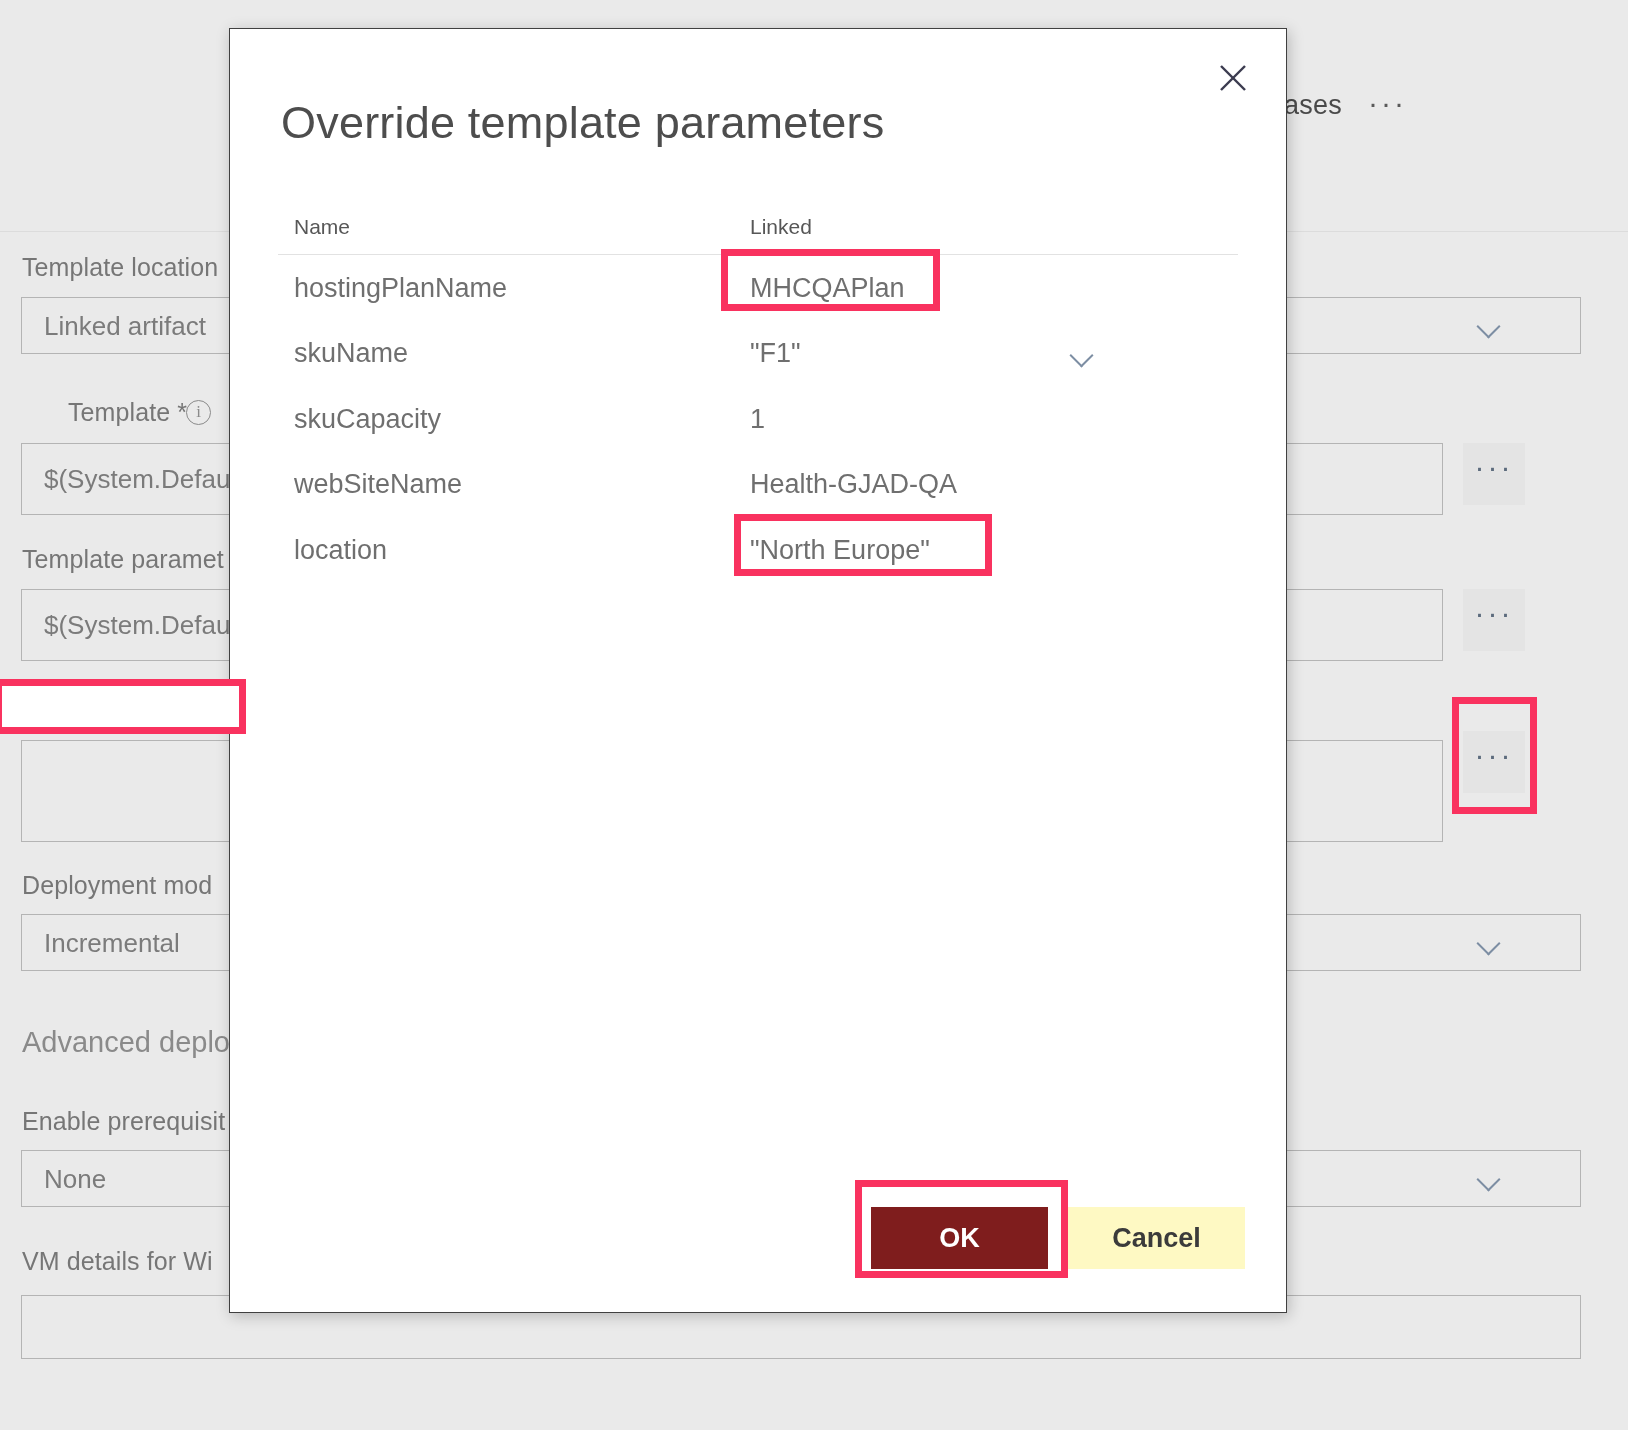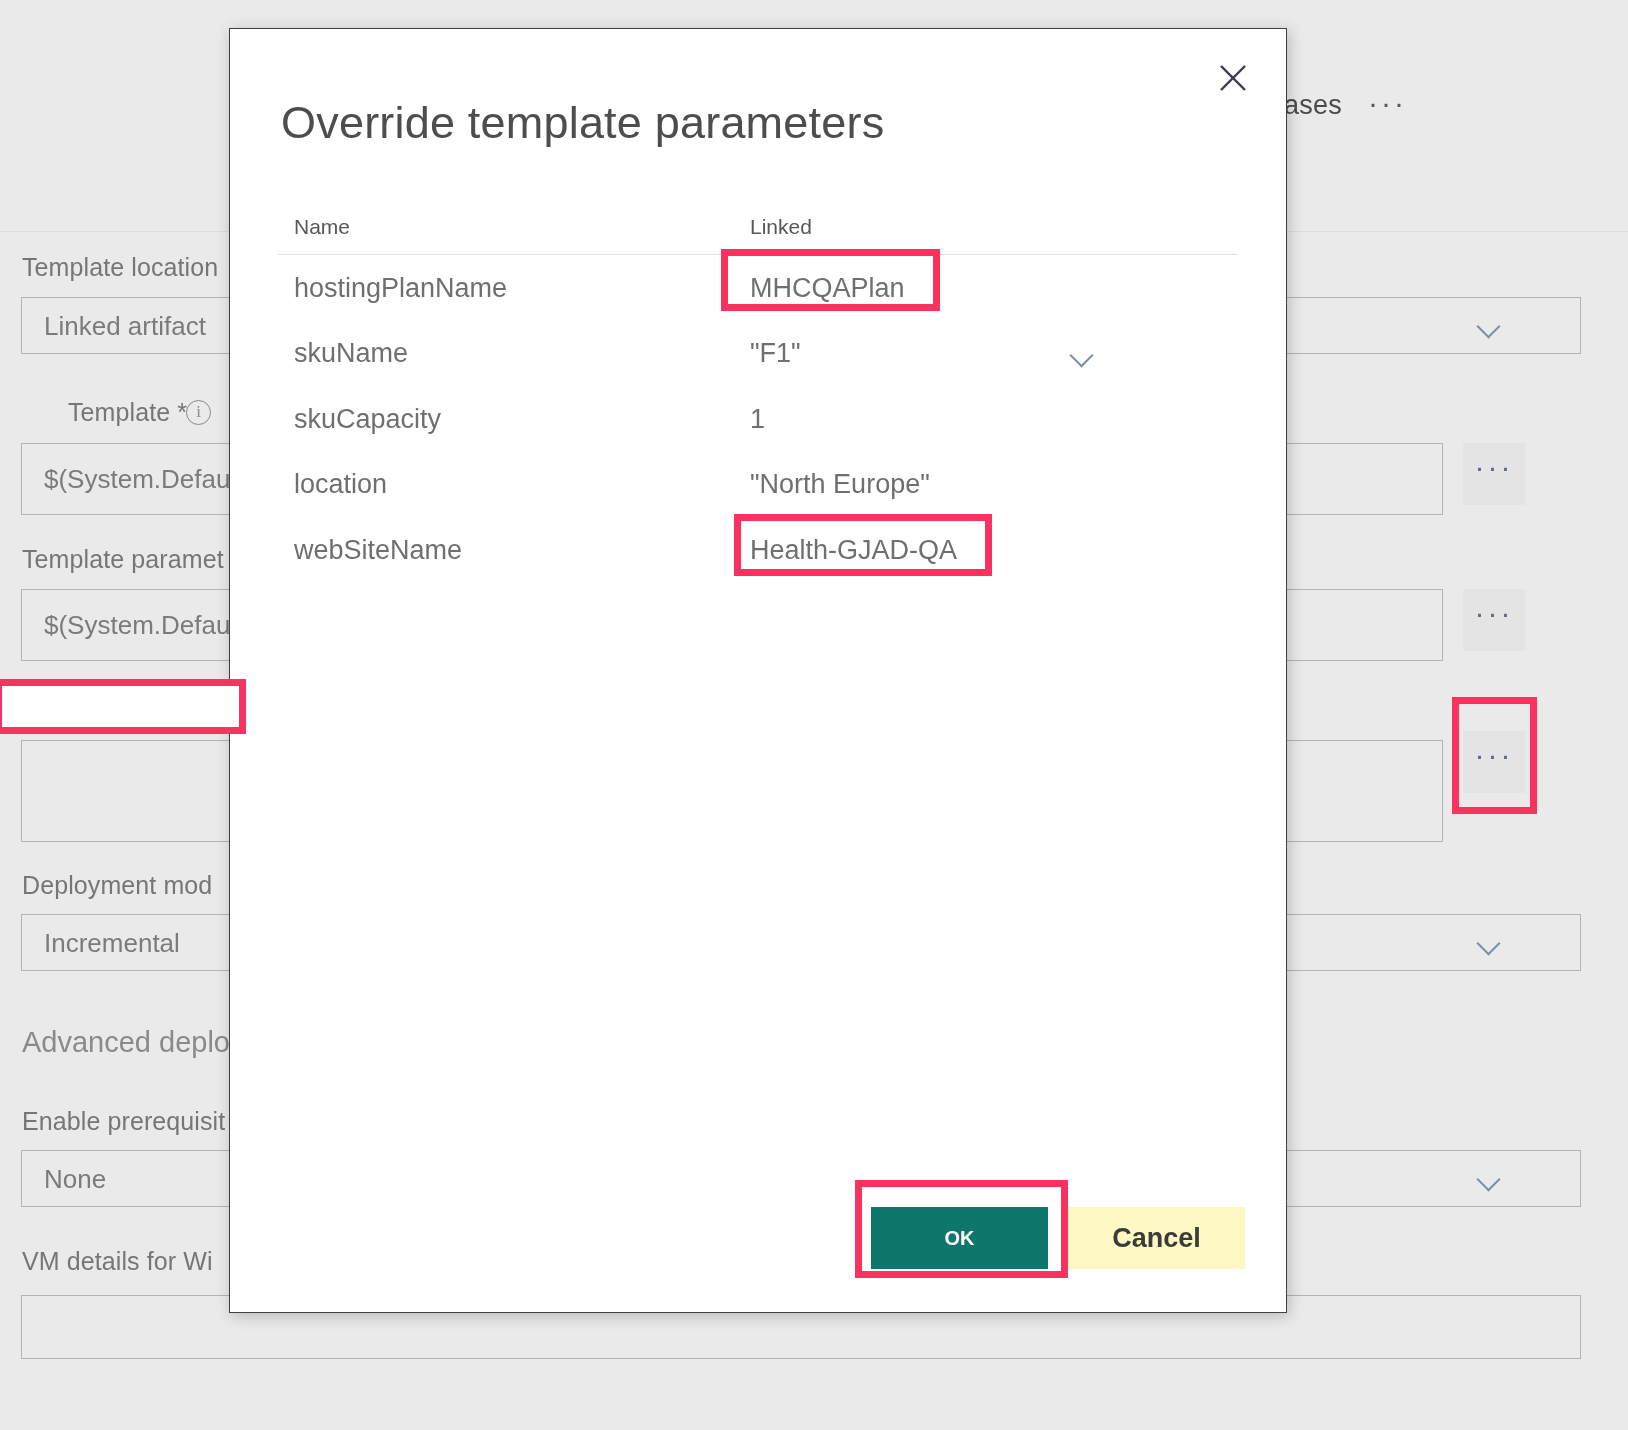--- a/index.html
+++ b/index.html
@@ -129,22 +129,22 @@
     content: ""; position: absolute; left: 0; top: 0;
     width: 15px; height: 15px;
     border-right: 2.2px solid #7d8ea3; border-bottom: 2.2px solid #7d8ea3;
     transform: rotate(45deg);
   }
 
   .dlg-footer { position: absolute; left: 0; bottom: 0; width: 100%; height: 120px; }
   .btn-ok {
     position: absolute; left: 641px; top: 15px;
     width: 177px; height: 62px;
-    background: #0f766e; color: #ffffff;
-    font-size: 20px; font-weight: bold;
+    background: #7f1d1d; color: #ffffff;
+    font-size: 27px; font-weight: bold;
     border: none; cursor: pointer;
     display: flex; align-items: center; justify-content: center;
     font-family: "Liberation Sans", sans-serif;
   }
   .btn-cancel {
     position: absolute; left: 838px; top: 15px;
     width: 177px; height: 62px;
     background: #fef9c3; color: #3b3b3b;
     font-size: 27px; font-weight: bold;
     border: none; cursor: pointer;
@@ -245,27 +245,27 @@
         <span class="cell-value">"F1"</span>
         <span class="row-chev"></span>
       </div>
 
       <div class="row">
         <span class="cell-name">skuCapacity</span>
         <span class="cell-value">1</span>
       </div>
 
       <div class="row">
+        <span class="cell-name">webSiteName</span>
+        <span class="cell-value">Health-GJAD-QA</span>
+      </div>
+
+      <div class="row">
         <span class="cell-name">location</span>
         <span class="cell-value">"North Europe"</span>
-      </div>
-
-      <div class="row">
-        <span class="cell-name">webSiteName</span>
-        <span class="cell-value">Health-GJAD-QA</span>
       </div>
     </div>
 
     <div class="dlg-footer">
       <button class="btn-ok">OK</button>
       <button class="btn-cancel">Cancel</button>
     </div>
   </div>
 
   <div class="hl" style="left:721px; top:249px; width:219px; height:62px;"></div>

